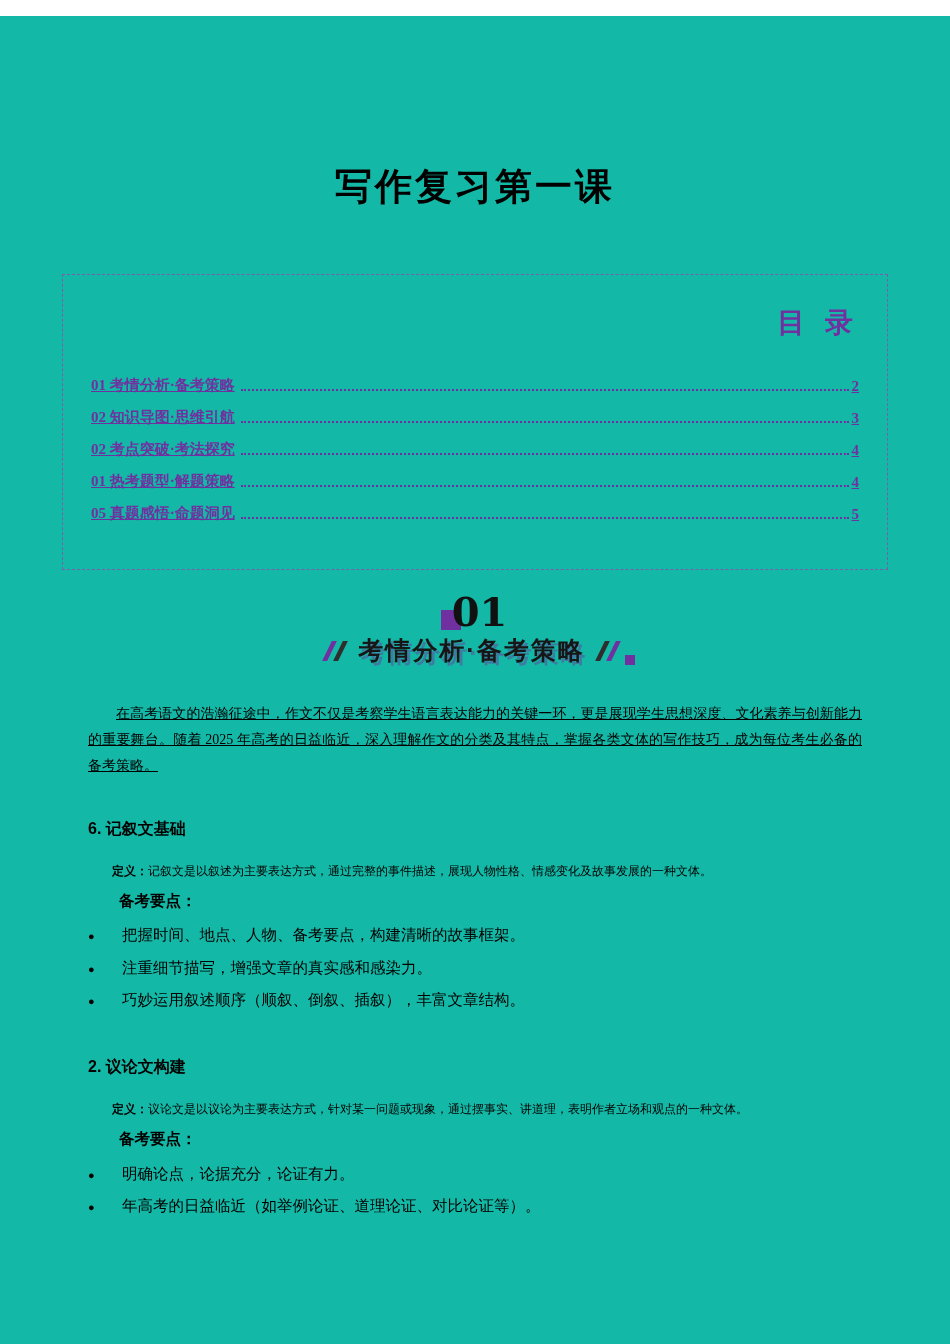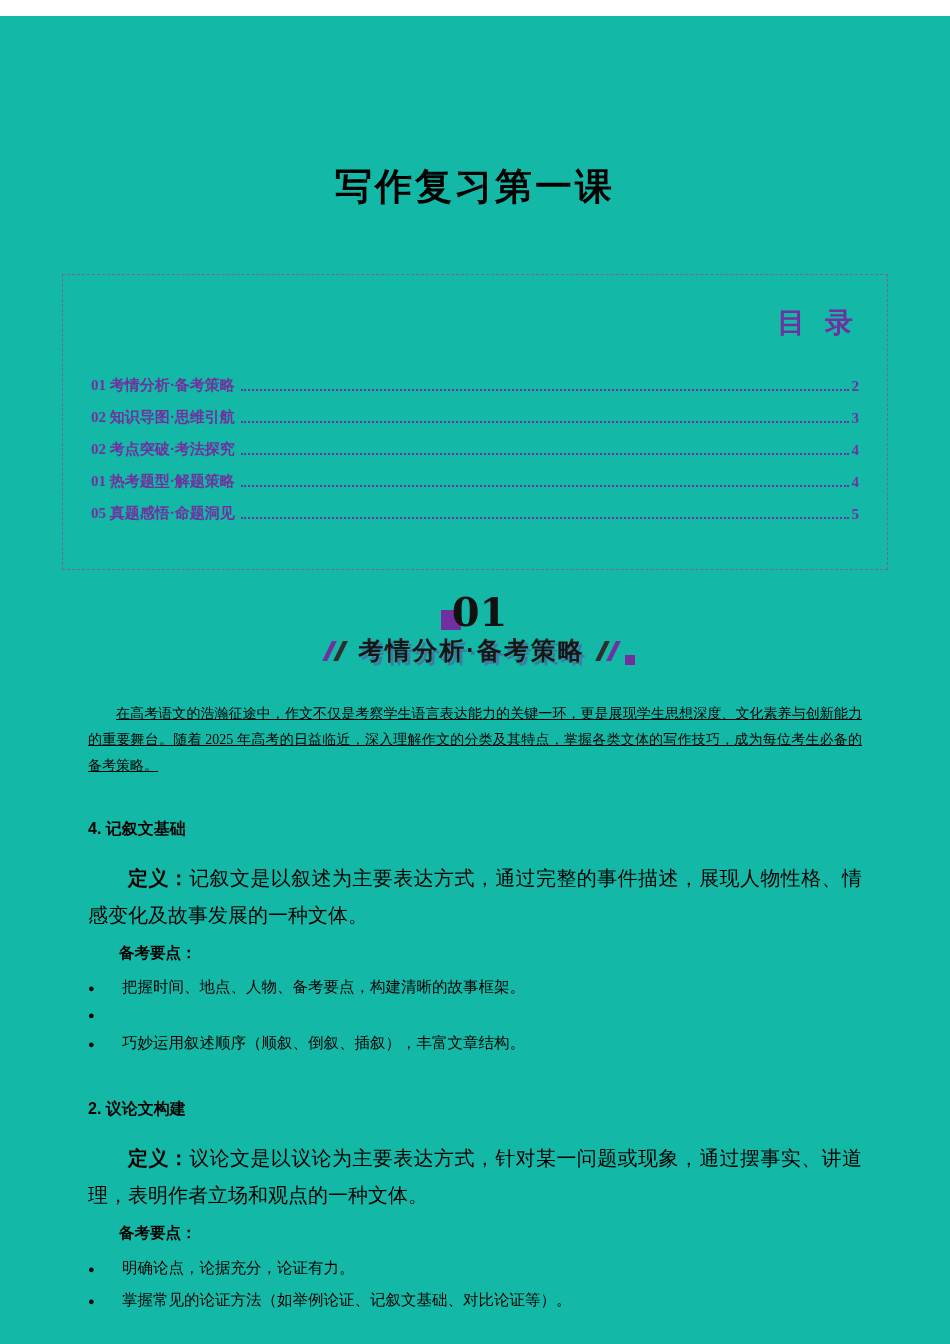--- a/index.html
+++ b/index.html
@@ -45,20 +45,21 @@
   }
   .toc-list { margin-top: 22px; }
   .toc-row {
     display: flex;
     align-items: flex-end;
     height: 32px;
     color: #7030A0;
     font-weight: bold;
     font-size: 15px;
     cursor: pointer;
+    text-decoration: underline;
   }
   .toc-label { white-space: nowrap; }
   .toc-leader {
     flex: 1;
     border-bottom: 2px dotted #7030A0;
     margin: 0 3px 4px 6px;
     height: 1px;
   }
   .toc-page { white-space: nowrap; }
 
@@ -130,21 +131,21 @@
   }
   .sub-heading {
     margin: 40px 0 0;
     font-family: "Liberation Sans", sans-serif;
     font-weight: bold;
     font-size: 16px;
     color: #000;
   }
   .def {
     margin: 20px 0 0;
-    font-size: 20px;
+    font-size: 12px;
     line-height: 1.85;
     text-align: justify;
     text-indent: 2em;
   }
   .def .lbl { font-weight: bold; font-family: "Liberation Sans", sans-serif; }
   .points-label {
     margin: 4px 0 0;
     text-indent: 2em;
     font-weight: bold;
     font-family: "Liberation Sans", sans-serif;
@@ -224,49 +225,50 @@
           <i class="p"></i>
         </span>
       <span class="banner-square"></span>
     </div>
   </div>
 
   <div class="content">
 
     <p class="intro">在高考语文的浩瀚征途中，作文不仅是考察学生语言表达能力的关键一环，更是展现学生思想深度、文化素养与创新能力的重要舞台。随着 2025 年高考的日益临近，深入理解作文的分类及其特点，掌握各类文体的写作技巧，成为每位考生必备的备考策略。</p>
 
-    <h3 class="sub-heading">4.  记叙文基础</h3>
+    <h3 class="sub-heading">6.  记叙文基础</h3>
     <p class="def">
       <span class="lbl">定义：</span><span>记叙文是以叙述为主要表达方式，通过完整的事件描述，展现人物性格、情感变化及故事发展的一种文体。</span>
     </p>
     <p class="points-label">备考要点：</p>
     <ul class="points">
       <li>
         <span class="bullet">●</span>
         <span>把握时间、地点、人物、备考要点，构建清晰的故事框架。</span>
       </li>
       <li>
         <span class="bullet">●</span>
+        <span>注重细节描写，增强文章的真实感和感染力。</span>
       </li>
       <li>
         <span class="bullet">●</span>
         <span>巧妙运用叙述顺序（顺叙、倒叙、插叙），丰富文章结构。</span>
       </li>
     </ul>
 
     <h3 class="sub-heading">2.  议论文构建</h3>
     <p class="def">
       <span class="lbl">定义：</span><span>议论文是以议论为主要表达方式，针对某一问题或现象，通过摆事实、讲道理，表明作者立场和观点的一种文体。</span>
     </p>
     <p class="points-label">备考要点：</p>
     <ul class="points">
       <li>
         <span class="bullet">●</span>
         <span>明确论点，论据充分，论证有力。</span>
       </li>
       <li>
         <span class="bullet">●</span>
-        <span>掌握常见的论证方法（如举例论证、记叙文基础、对比论证等）。</span>
+        <span>年高考的日益临近（如举例论证、道理论证、对比论证等）。</span>
       </li>
     </ul>
 
   </div>
 </div>
 
 </body></html>

